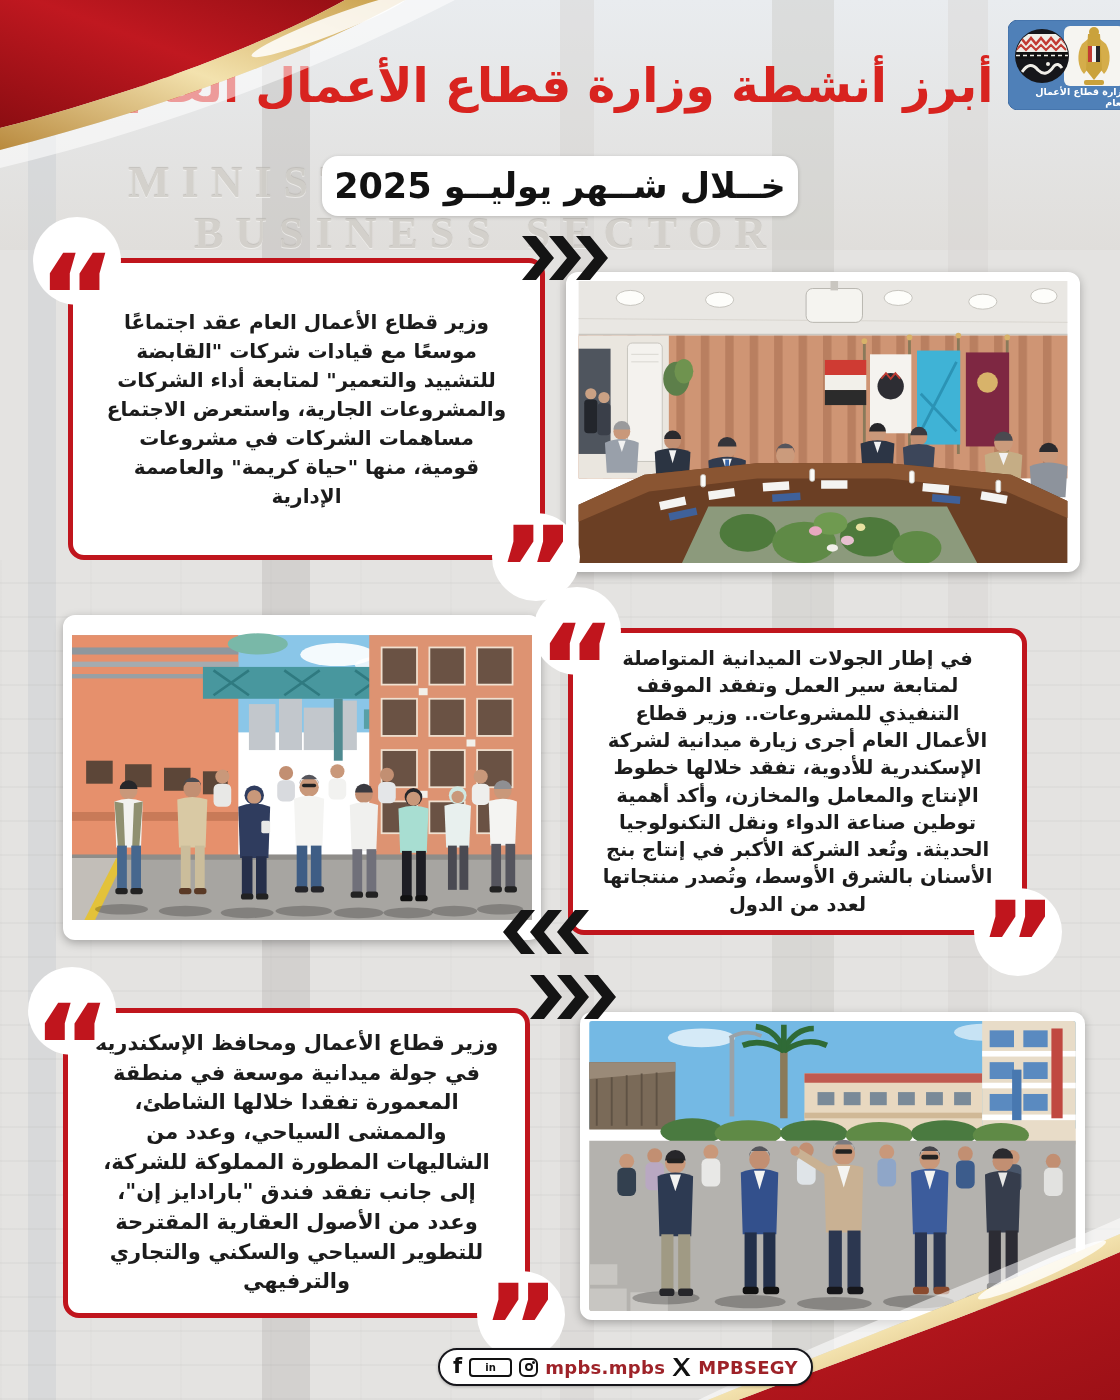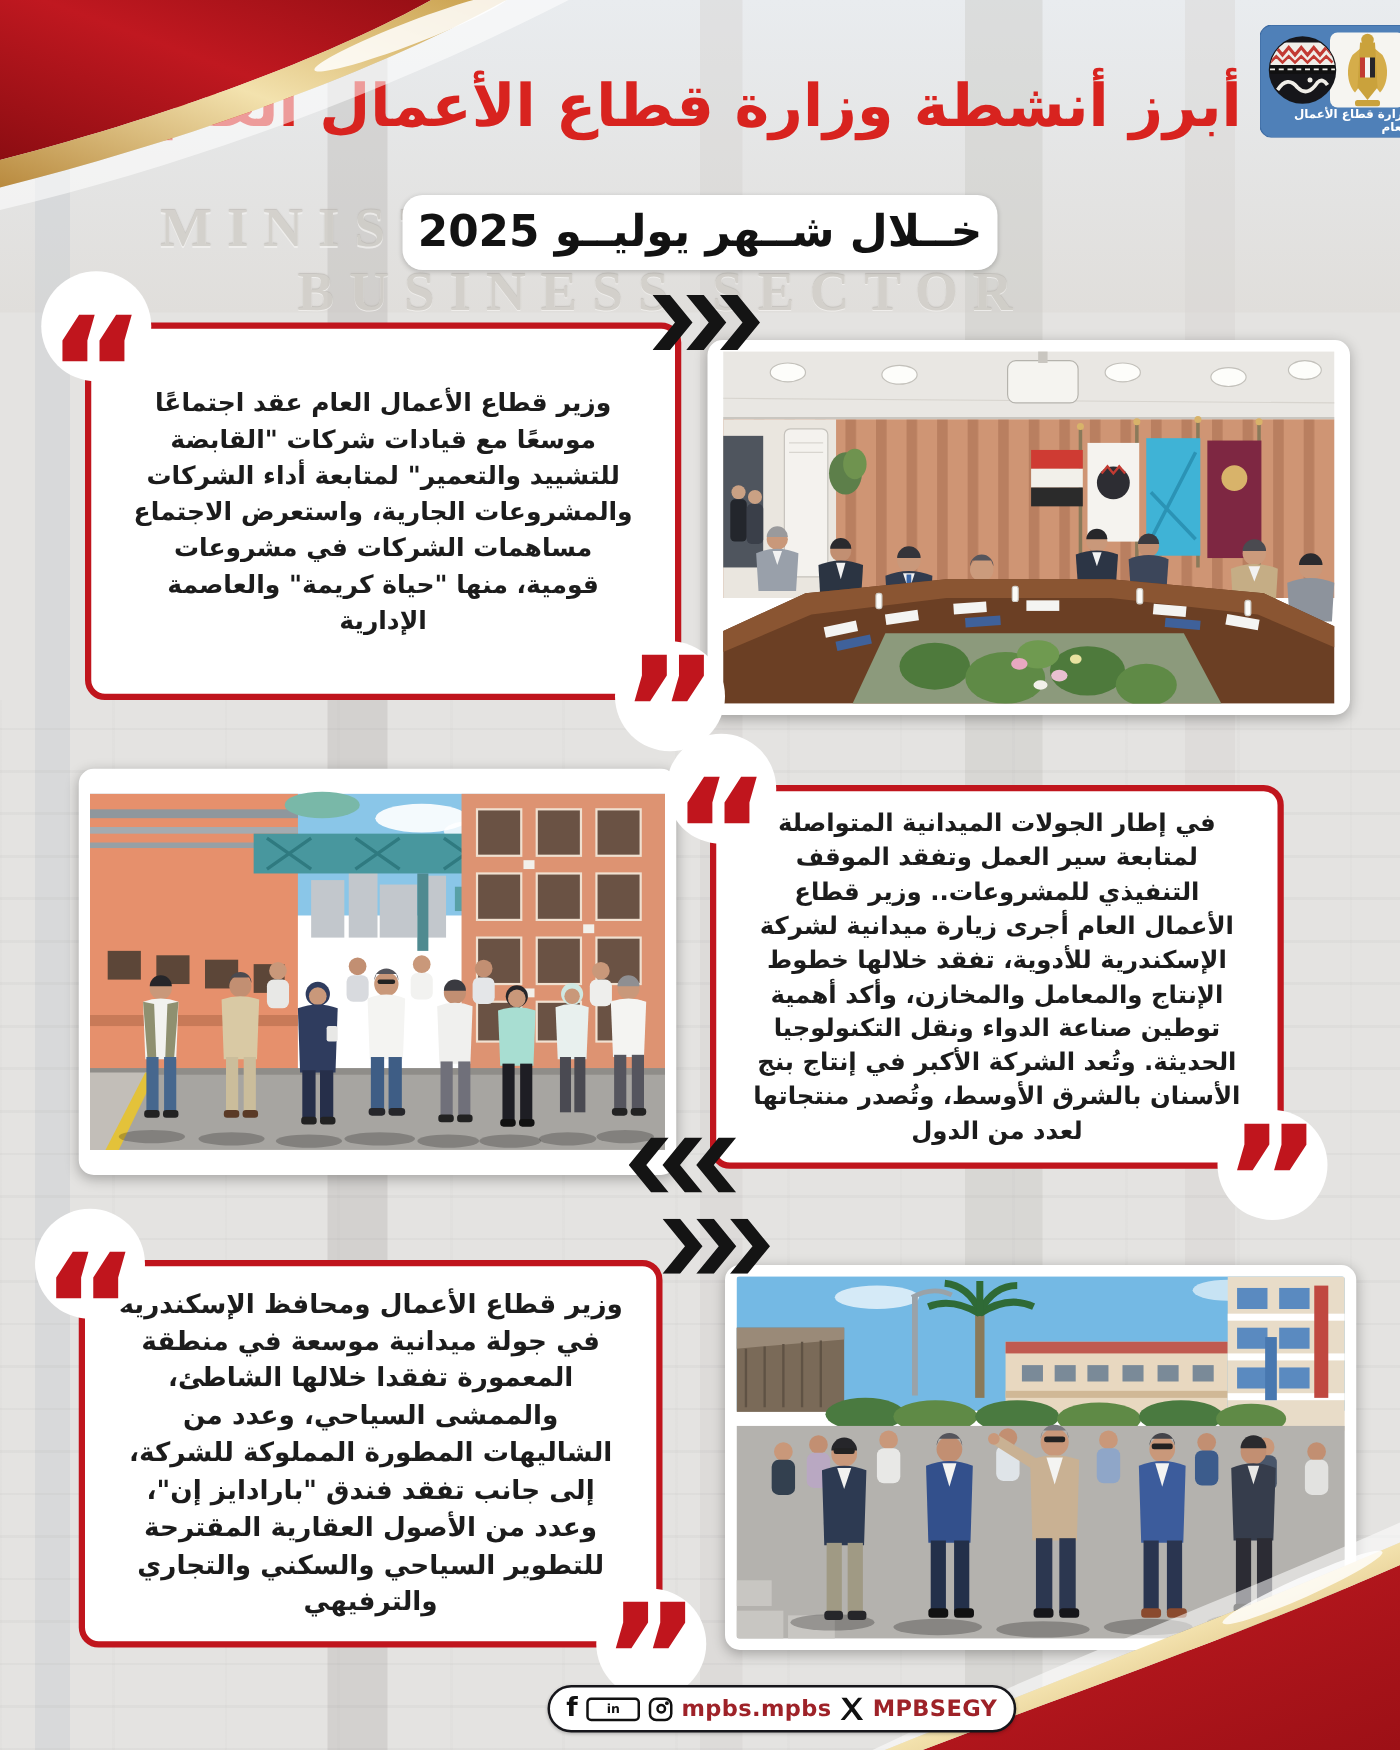--- a/index.html
+++ b/index.html
@@ -13,21 +13,21 @@
   .bg-sky{position:absolute;left:0;top:0;width:100%;height:250px;
     background:linear-gradient(#e9ecef,#e0dedb);}
   .bg-stripe{position:absolute;top:0;height:100%;opacity:.38;}
   .bg-bricks{position:absolute;left:0;top:560px;width:100%;height:840px;opacity:.5;
     background:
       repeating-linear-gradient(0deg, rgba(120,120,120,.10) 0 2px, transparent 2px 34px),
       repeating-linear-gradient(90deg, rgba(120,120,120,.05) 0 2px, transparent 2px 90px);}
   .watermark{position:absolute;left:128px;top:158px;color:#cfccc6;opacity:.75;
     font-family:"Liberation Serif",serif;font-weight:700;letter-spacing:12px;
     font-size:44px;line-height:1.15;text-shadow:0 1px 0 #f4f3f1,0 -1px 1px #b9b6b1;}
-  .watermark .wm2{display:block;margin-left:110px;}
+  .watermark .wm2{display:block;margin-left:66px;}
   
   .title{position:absolute;left:0;top:58px;width:1120px;text-align:center;z-index:22;
     color:#d8231f;font-size:47px;font-weight:700;direction:rtl;}
   .subtitle-pill{position:absolute;left:322px;top:156px;width:476px;height:60px;z-index:22;
     background:#ffffff;border-radius:16px;box-shadow:0 1px 4px rgba(0,0,0,.18);
     display:flex;align-items:center;justify-content:center;
     color:#121212;font-size:35px;font-weight:700;direction:rtl;}
   
   .badge{position:absolute;left:985px;top:20px;width:122px;height:90px;z-index:40;margin-left:23px;}
   .badge-label{position:absolute;left:2px;top:68px;width:118px;height:18px;

